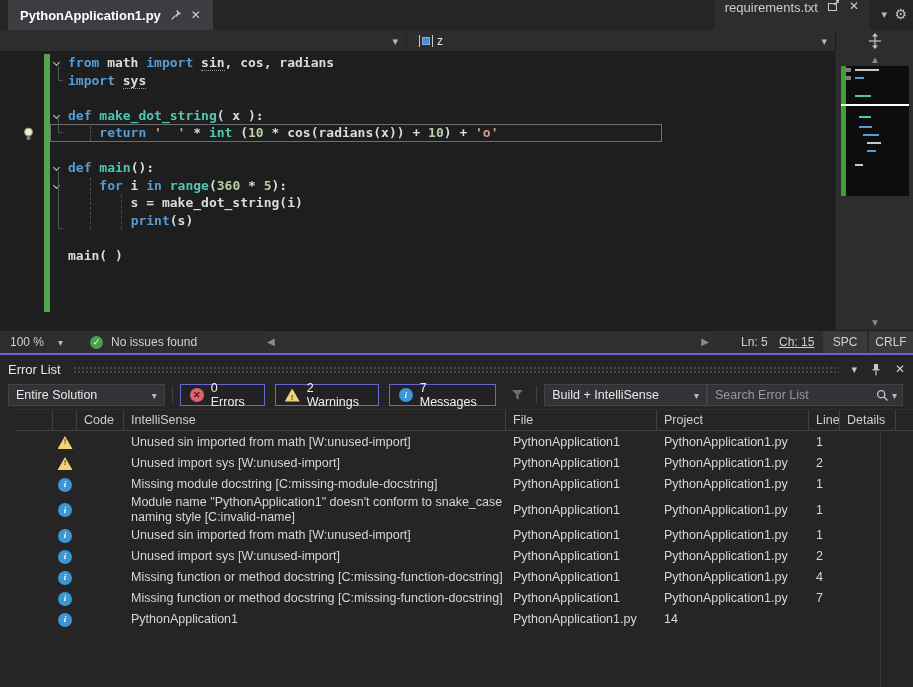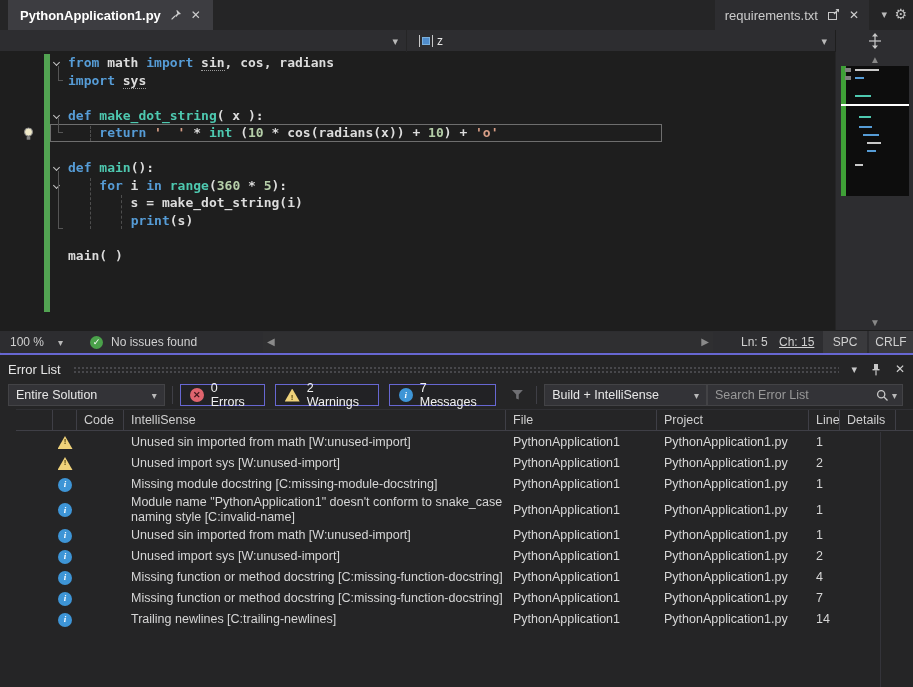--- a/index.html
+++ b/index.html
@@ -9,21 +9,21 @@
     font-family:"Liberation Sans", sans-serif; color:#d4d4d4;
     box-shadow: inset 0 0 0 1px #3a3a3e;
   }
   
   .tab-bar { position:absolute; left:0; top:0; width:913px; height:30px; background:#252526; }
   .tab-active { position:absolute; left:8px; top:0; height:30px; background:#3d3d41;
     display:flex; align-items:center; gap:9px; padding:0 12px; }
   .tab-active .tab-label { color:#ffffff; font-size:13px; font-weight:bold; }
   .icon-x { color:#d0d0d0; font-size:12px; line-height:1; cursor:default; }
   .tab-preview { position:absolute; right:44px; top:0; height:30px; background:#2d2d30;
-    display:flex; align-items:center; gap:9px; padding:0 10px; }
+    display:flex; align-items:flex-start; gap:9px; padding:0 10px; }
   .tab-preview .tab-label { color:#cccccc; font-size:13px; }
   .tabbar-chev { position:absolute; right:26px; top:8px; color:#b9b9b9; font-size:11px; }
   .tabbar-gear { position:absolute; right:6px; top:6px; color:#c0c0c0; font-size:14px; }
   
   .nav-bar { position:absolute; left:0; top:30px; width:835px; height:22px; background:#2d2d30; border-bottom:1px solid #1e1e1e; }
   .nav-combo1 { position:absolute; left:0; top:0; width:407px; height:22px; border-right:1px solid #252526; }
   .nav-combo2 { position:absolute; left:407px; top:0; width:428px; height:22px; display:flex; align-items:center; padding-left:12px; gap:2px; }
   .nav-chev { position:absolute; right:8px; top:5px; color:#b9b9b9; font-size:11px; }
   .mod-icon { display:inline-flex; align-items:center; padding:1px 2px; border-left:1px solid #c8c8c8; border-right:1px solid #c8c8c8; height:12px; }
   .mod-icon i { display:block; width:8px; height:8px; background:#4f8ccc; border:1px solid #7ab0dd; }
@@ -375,21 +375,20 @@
         <div class="c">7</div>
         <div class="c"></div>
         <div class="c"></div>
       </div>
       <div class="grid-row" style="min-height: 21px;">
         <div class="c"></div>
         <div class="c ci">
           <span class="sev sev-info">i</span>
         </div>
         <div class="c"></div>
-        <div class="c">Trailing newlines [C:trailing-newlines]</div>
         <div class="c">PythonApplication1</div>
         <div class="c">PythonApplication1.py</div>
         <div class="c">14</div>
         <div class="c"></div>
         <div class="c"></div>
       </div>
     </div>
   <div class="vline" style="left:880px;"></div>
 </div>
 

